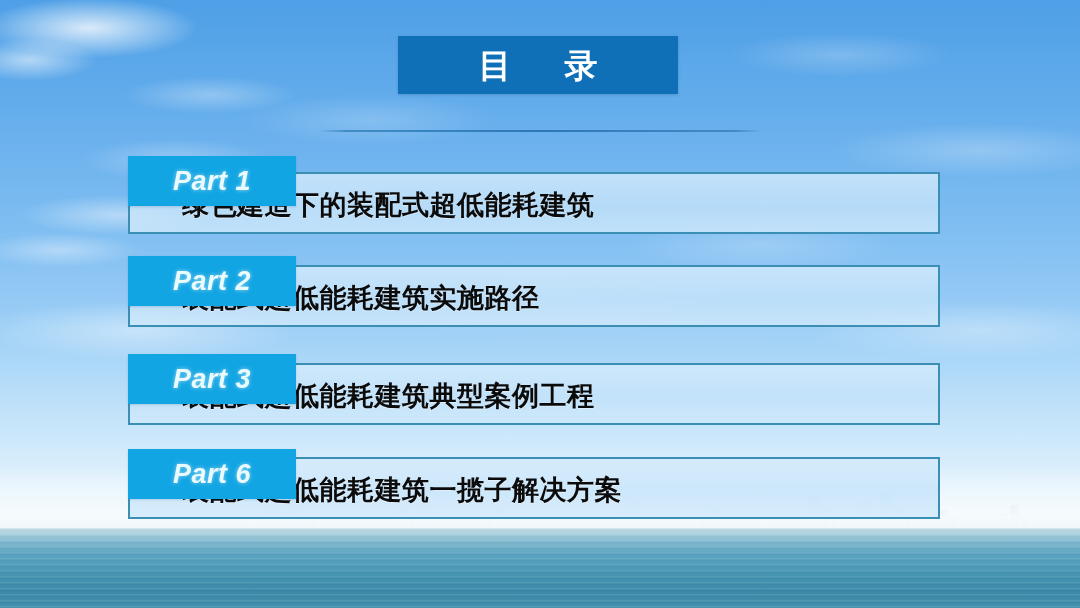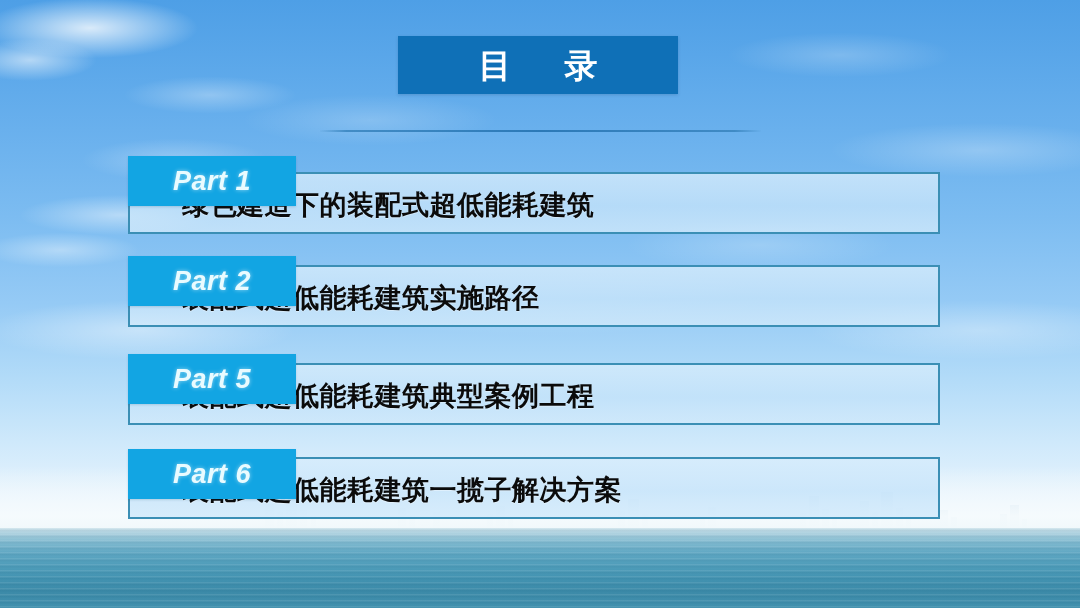--- a/index.html
+++ b/index.html
@@ -307,21 +307,21 @@
 
     <div class="toc-row row-1"></div>
     <div class="toc-row-text text-1">装配式超低能耗建筑实施路径</div>
     <div class="toc-badge badge-1">
       <span class="toc-badge-text">Part 2</span>
     </div>
 
     <div class="toc-row row-2"></div>
     <div class="toc-row-text text-2">装配式超低能耗建筑典型案例工程</div>
     <div class="toc-badge badge-2">
-      <span class="toc-badge-text">Part 5</span>
+      <span class="toc-badge-text">Part 3</span>
     </div>
 
     <div class="toc-row row-3"></div>
     <div class="toc-row-text text-3">装配式超低能耗建筑一揽子解决方案</div>
     <div class="toc-badge badge-3">
       <span class="toc-badge-text">Part 6</span>
     </div>
 
   </div>
 

